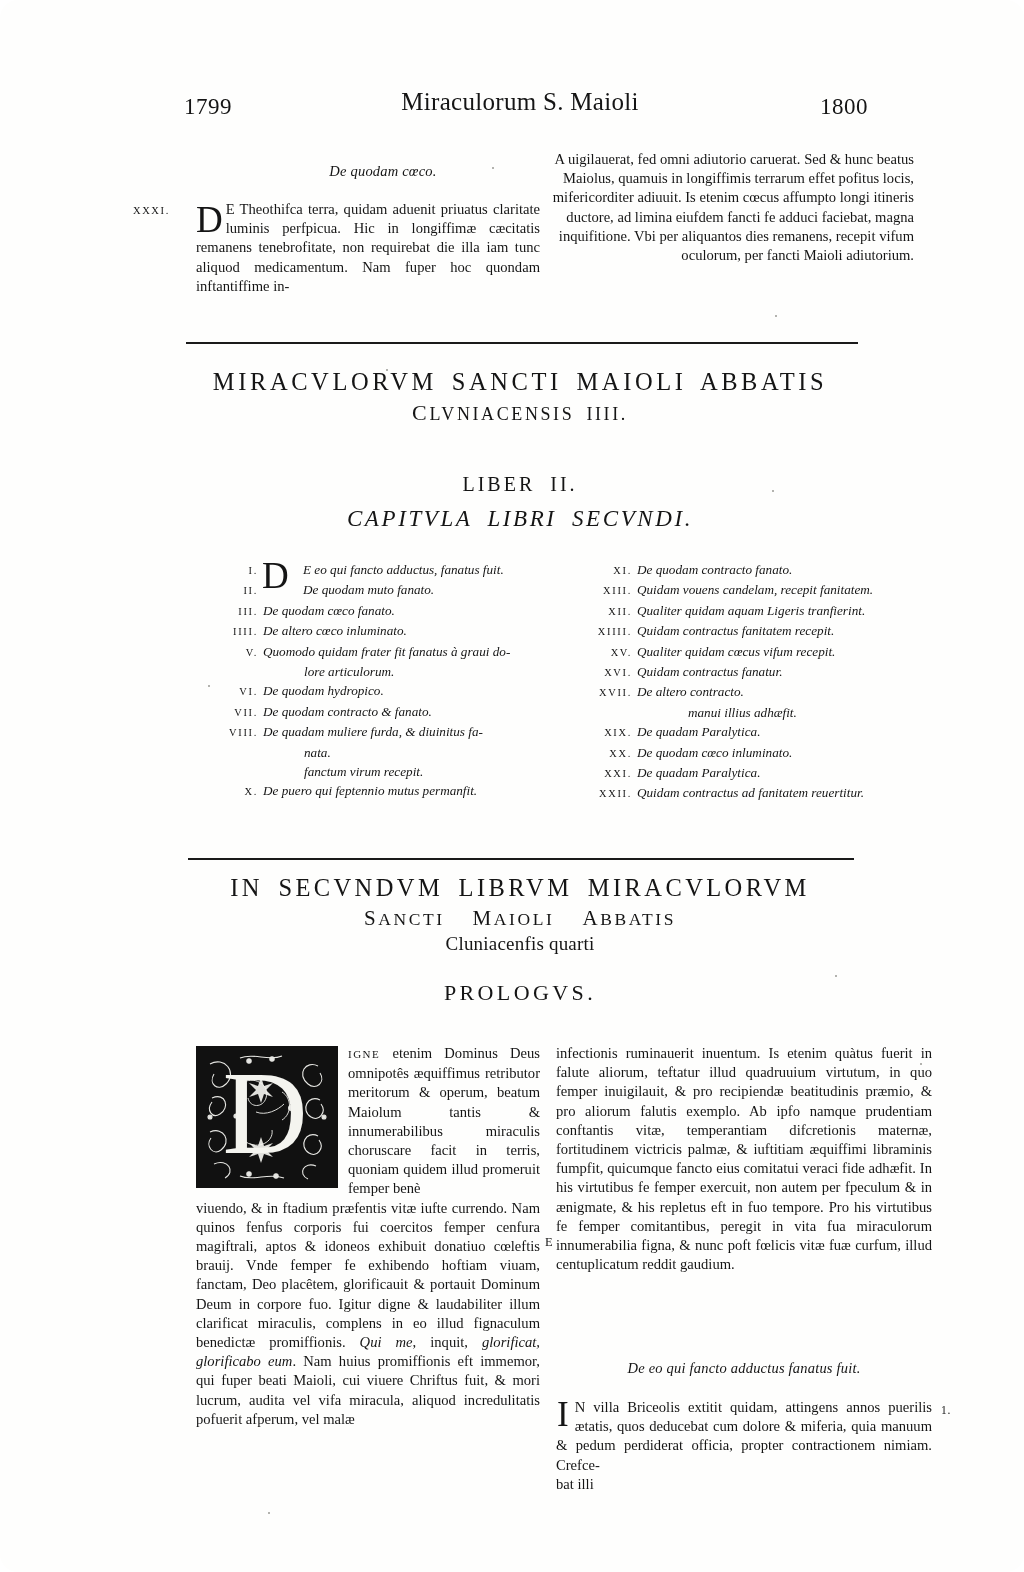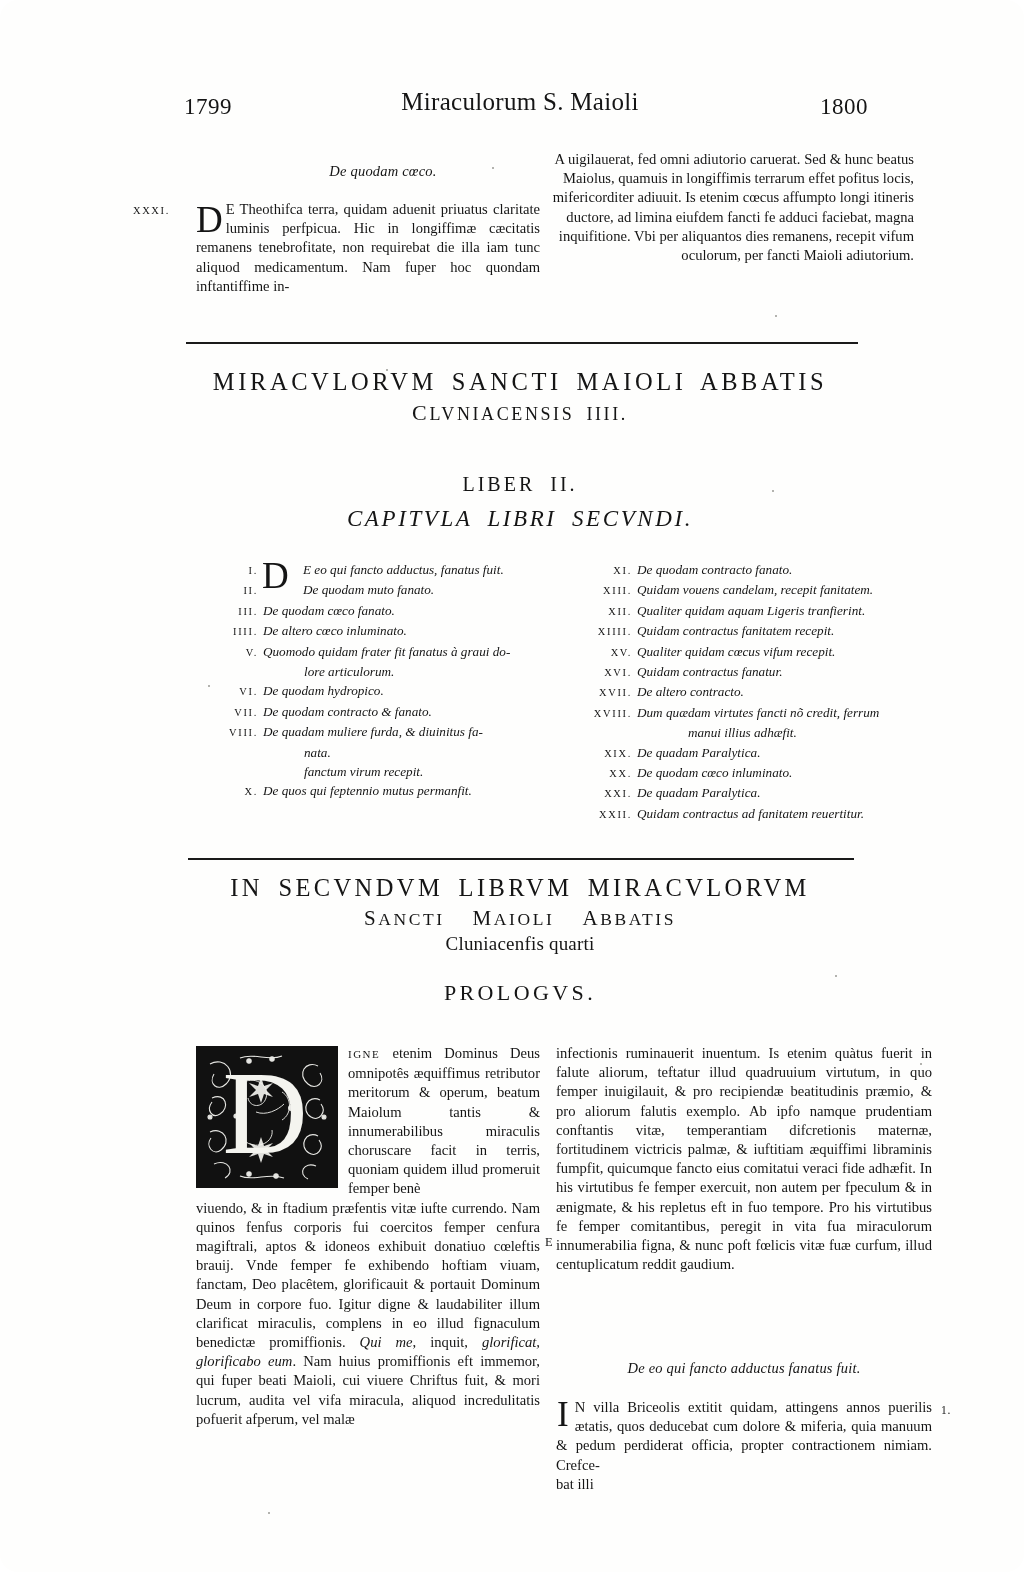--- a/index.html
+++ b/index.html
@@ -355,21 +355,21 @@
         <span class="toc-text">De quodam contracto &amp; fanato.</span>
       </div>
       <div class="toc-row">
         <span class="toc-num">VIII.</span>
         <span class="toc-text">De quadam muliere furda, &amp; diuinitus fa-</span>
       </div>
       <div class="toc-cont">nata.</div>
       <div class="toc-cont">fanctum virum recepit.</div>
       <div class="toc-row">
         <span class="toc-num">X.</span>
-        <span class="toc-text">De quos qui feptennio mutus permanfit.</span>
+        <span class="toc-text">De puero qui feptennio mutus permanfit.</span>
       </div>
     </div>
   <div class="toc" id="toc-right">
       <div class="toc-row">
         <span class="toc-num">XI.</span>
         <span class="toc-text">De quodam contracto fanato.</span>
       </div>
       <div class="toc-row">
         <span class="toc-num">XIII.</span>
         <span class="toc-text">Quidam vouens candelam, recepit fanitatem.</span>
@@ -386,24 +386,20 @@
         <span class="toc-num">XV.</span>
         <span class="toc-text">Qualiter quidam cœcus vifum recepit.</span>
       </div>
       <div class="toc-row">
         <span class="toc-num">XVI.</span>
         <span class="toc-text">Quidam contractus fanatur.</span>
       </div>
       <div class="toc-row">
         <span class="toc-num">XVII.</span>
         <span class="toc-text">De altero contracto.</span>
-      </div>
-      <div class="toc-row">
-        <span class="toc-num">XVIII.</span>
-        <span class="toc-text">Dum quædam virtutes fancti nõ credit, ferrum</span>
       </div>
       <div class="toc-cont">manui illius adhæfit.</div>
       <div class="toc-row">
         <span class="toc-num">XIX.</span>
         <span class="toc-text">De quadam Paralytica.</span>
       </div>
       <div class="toc-row">
         <span class="toc-num">XX.</span>
         <span class="toc-text">De quodam cœco inluminato.</span>
       </div>

